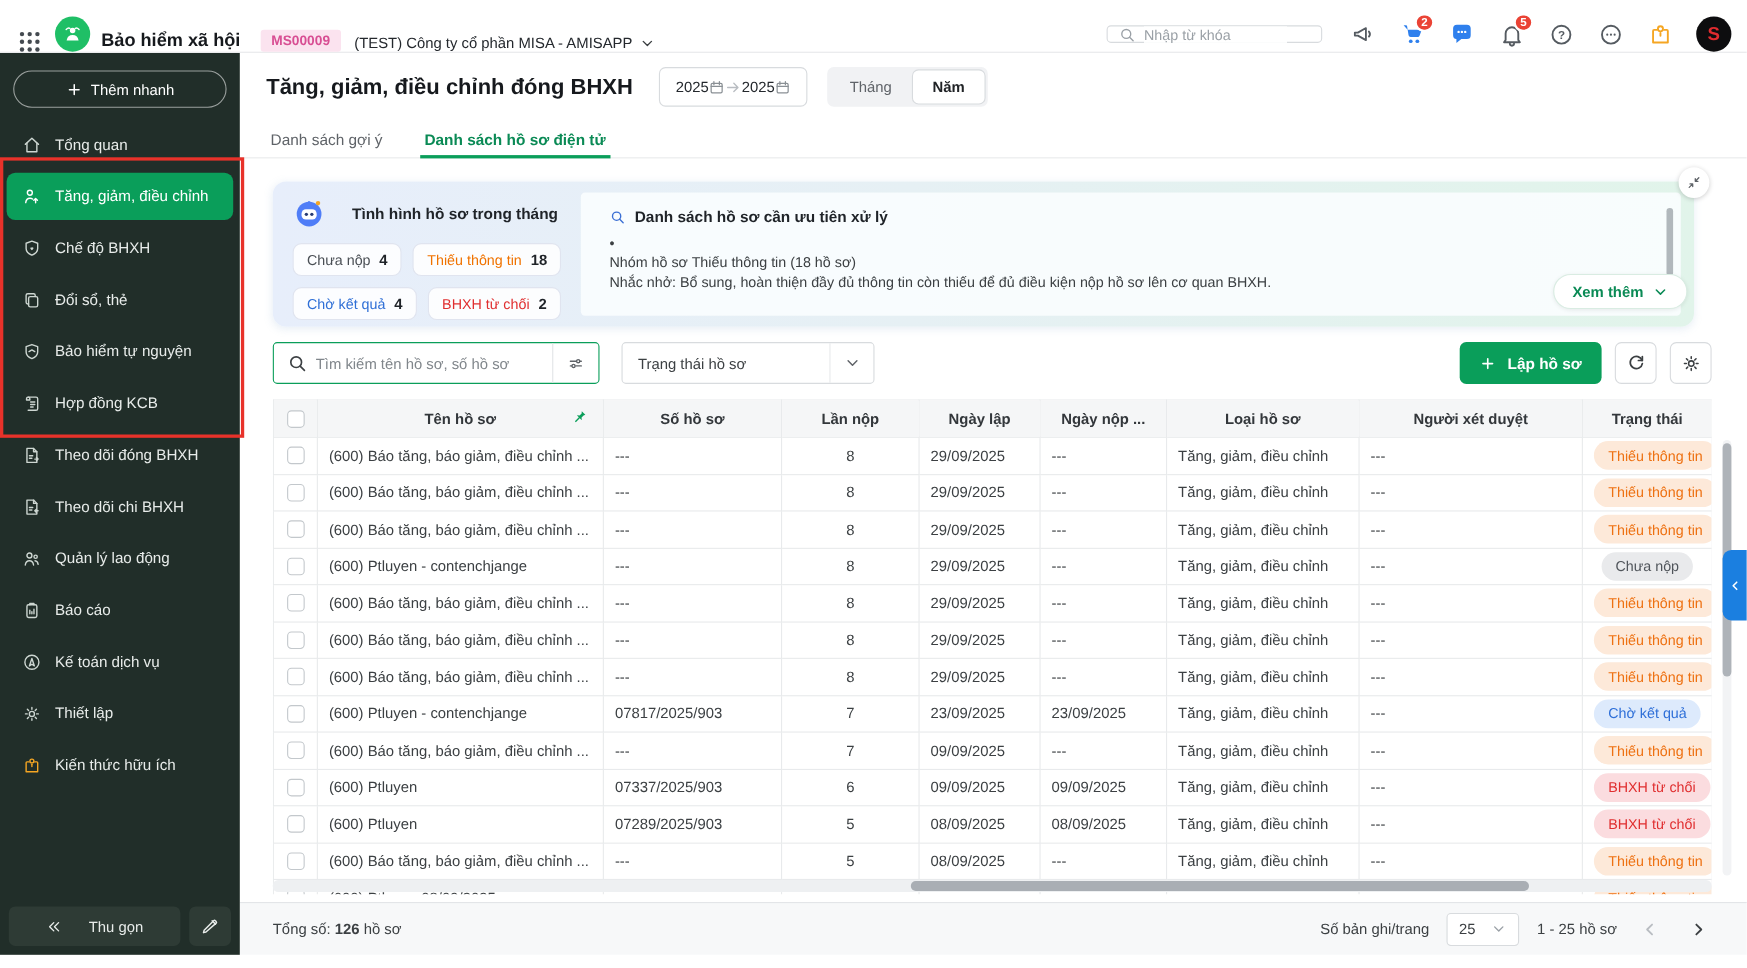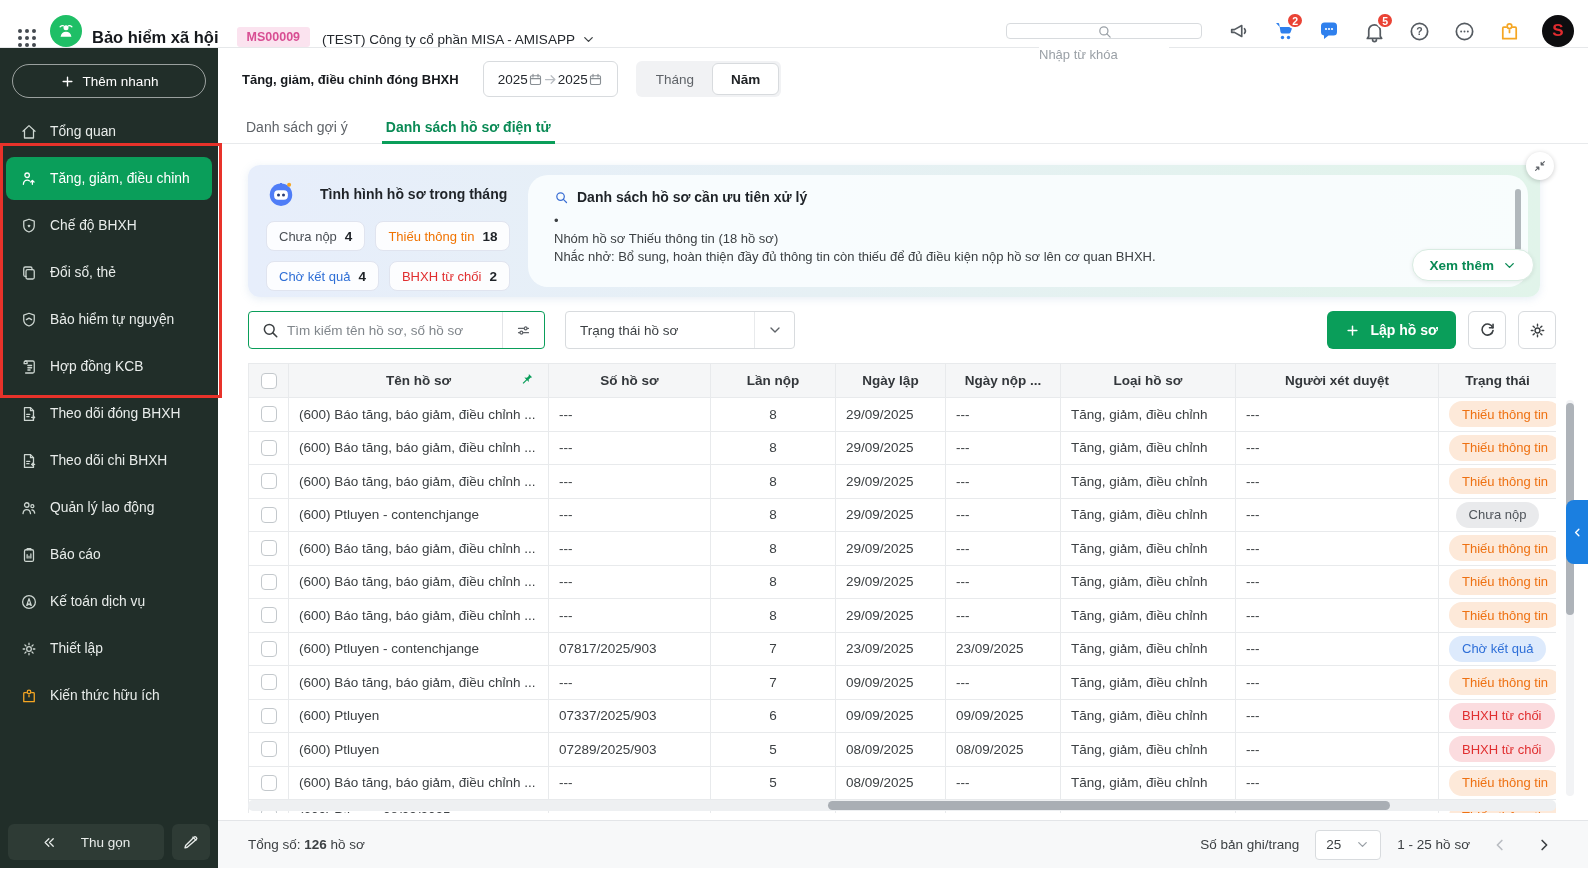--- a/index.html
+++ b/index.html
@@ -9,21 +9,21 @@
   
   .topbar { position:absolute; top:0; left:0; width:1588px; height:48px; background:#fff;
             border-bottom:1px solid #e6e8ea; display:flex; align-items:flex-end; padding:0 14px; z-index:30; }
   .appgrid { width:18px; height:18px; margin:0 14px 0 4px; display:grid; grid-template-columns:repeat(3,4px); grid-template-rows:repeat(3,4px); gap:3px; cursor:pointer; }
   .appgrid i { width:4px; height:4px; border-radius:50%; background:#444a50; }
   .logo { width:32px; height:32px; border-radius:50%; background:#1fbf66; display:flex; align-items:center; justify-content:center; margin-right:10px; }
   .app-title { font-size:16.5px; font-weight:bold; color:#16191d; margin-right:18px; }
   .ms-badge { background:#fbe3ef; color:#d84e93; font-size:12.5px; font-weight:bold; padding:3px 10px; border-radius:3px; margin-right:12px; }
   .company { font-size:13.5px; color:#24282d; display:flex; align-items:center; gap:6px; cursor:pointer; }
   .topbar-right { margin-left:auto; display:flex; align-items:center; gap:21px; }
-  .top-search { width:196px; height:16px; border:1px solid #d8dbde; border-radius:4px; display:flex; align-items:center; padding:0 10px; gap:8px; color:#9aa0a6; margin-right:4px;flex-direction:column; }
+  .top-search { width:196px; height:16px; border:1px solid #d8dbde; border-radius:4px; display:flex; align-items:center; padding:0 10px; gap:8px; color:#9aa0a6; margin-right:4px; }
   .top-search input { border:none; outline:none; font-size:13px; width:130px; color:#3c4043; font-family:inherit; }
   .top-search input::placeholder { color:#9aa0a6; }
   .tb-ic { position:relative; width:24px; height:24px; display:flex; align-items:center; justify-content:center; color:#555b61; cursor:pointer; }
   .badge-red { position:absolute; top:-7px; right:-8px; min-width:17px; height:17px; border-radius:9px; background:#ea4335; color:#fff;
                font-size:10.5px; font-weight:bold; display:flex; align-items:center; justify-content:center; padding:0 4px; border:2px solid #fff; }
   .avatar { width:32px; height:32px; border-radius:50%; background:#0d0d0f; display:flex; align-items:center; justify-content:center; color:#e02b2f; font-weight:bold; font-size:17px; cursor:pointer; }
 
   
   .sidebar { position:absolute; top:48px; left:0; width:218px; height:820px; background:#212e29; z-index:10; }
   .quick-add { margin:16px 12px 10px; height:34px; border:1px solid rgba(255,255,255,.55); border-radius:17px;
@@ -36,42 +36,42 @@
   .side-item.accent .ic { color:#f5a623; }
   .side-bottom { position:absolute; bottom:8px; left:8px; right:8px; display:flex; gap:8px; }
   .collapse-btn { flex:1; height:36px; background:#2e3b35; border-radius:6px; color:#e8ecea; font-size:13.5px;
                   display:flex; align-items:center; justify-content:center; gap:24px; cursor:pointer; }
   .edit-btn { width:38px; height:36px; background:#2e3b35; border-radius:6px; color:#e8ecea; display:flex; align-items:center; justify-content:center; cursor:pointer; }
   .redbox { position:absolute; top:143px; left:0; width:222px; height:255px; border:3px solid #e8322a; z-index:40; pointer-events:none; }
 
   
   .main { position:absolute; top:48px; left:218px; width:1370px; height:820px; background:#fff; }
   .page-head { position:absolute; top:0; left:0; right:0; height:62px; display:flex; align-items:center; padding:0 24px; }
-  .page-title { font-size:13px; font-weight:bold; color:#16191d; margin-right:24px; }
+  .page-title { font-size:20px; font-weight:bold; color:#16191d; margin-right:24px; }
   .datebox { height:36px; border:1px solid #d8dbde; border-radius:6px; background:#fff; display:flex; align-items:center; padding:0 14px; gap:0; font-size:13.5px; color:#24282d; }
   .datebox .cal { color:#8a9095; }
   .period { margin-left:18px; height:36px; background:#f1f2f4; border-radius:6px; display:flex; align-items:center; padding:2px; }
   .period .opt { height:32px; padding:0 18px; display:flex; align-items:center; font-size:13.5px; color:#5f6368; cursor:pointer; border-radius:6px; }
   .period .opt.sel { background:#fff; border:1px solid #d8dbde; color:#202326; font-weight:bold; }
   .tabs { position:absolute; top:62px; left:0; right:0; height:34px; display:flex; padding:0 24px; gap:30px; border-bottom:1px solid #e8eaec; }
   .tab { font-size:14px; color:#5f6368; display:flex; align-items:center; cursor:pointer; position:relative; padding:0 4px; }
   .tab.active { color:#0a8a55; font-weight:bold; }
   .tab.active:after { content:""; position:absolute; left:0; right:0; bottom:-1px; height:3px; background:#0a9e5a; }
 
   
   .insight { position:absolute; top:117px; left:30px; width:1292px; height:132px; border-radius:12px;
              background:linear-gradient(90deg,#e7eefb 0%,#e6f0f4 45%,#e1f4ea 100%); box-shadow:0 2px 8px rgba(120,160,200,.18); }
   .ins-left { position:absolute; left:18px; top:14px; width:260px; }
   .ins-title { display:flex; align-items:center; gap:24px; font-size:14px; font-weight:bold; color:#1f2328; }
   .robot { width:30px; height:30px; }
   .stats { margin-top:12px; display:flex; flex-wrap:wrap; gap:10px; width:270px; }
   .stat { background:rgba(255,255,255,.85); border:1px solid #e0e4ef; border-radius:8px; height:30px; padding:0 12px;
           display:flex; align-items:center; gap:8px; font-size:13px; cursor:pointer; }
   .stat b { color:#1f2328; font-size:13.5px; }
-  .ins-card { position:absolute; left:280px; top:10px; right:12px; bottom:10px; background:rgba(250,253,254,.92); border-radius:20px; padding:14px 26px; }
+  .ins-card { position:absolute; left:280px; top:10px; right:12px; bottom:10px; background:rgba(250,253,254,.92); border-radius:4px; padding:14px 26px; }
   .card-title { font-size:14px; font-weight:bold; color:#1f2328; display:flex; align-items:center; gap:8px; }
   .card-bullet { font-size:13px; color:#3c4043; margin-top:8px; }
   .card-line { font-size:13px; color:#3c4043; margin-top:3px; }
   .card-scroll { position:absolute; right:7px; top:14px; width:6px; height:62px; border-radius:3px; background:#9aa0a6; opacity:.75; }
   .xemthem { position:absolute; right:6px; bottom:16px; height:32px; background:#fff; border:1px solid #d9ece2; border-radius:16px;
              color:#0a8a55; font-size:13.5px; font-weight:bold; display:flex; align-items:center; gap:8px; padding:0 16px;
              box-shadow:0 1px 4px rgba(0,0,0,.08); cursor:pointer; }
   .collapse-fab { position:absolute; top:104px; right:34px; width:28px; height:28px; border-radius:50%; background:#fff;
                   box-shadow:0 1px 5px rgba(0,0,0,.2); display:flex; align-items:center; justify-content:center; color:#5f6368; cursor:pointer; z-index:5; }
 

